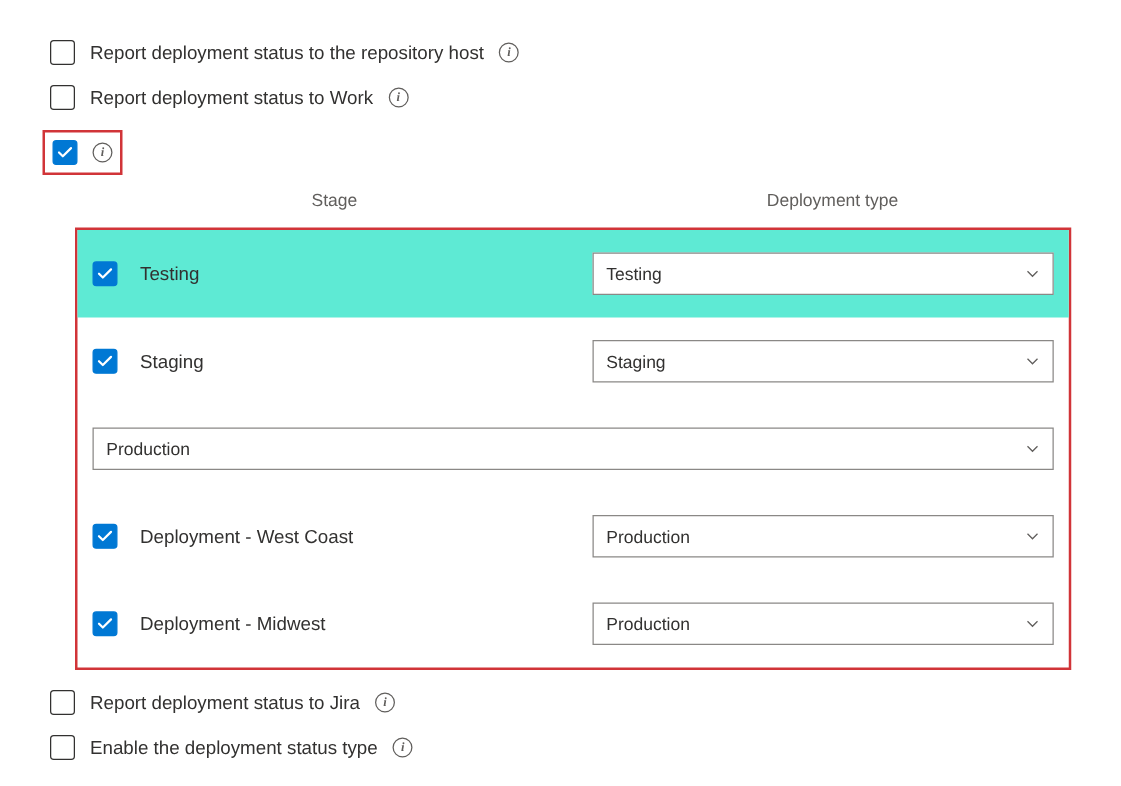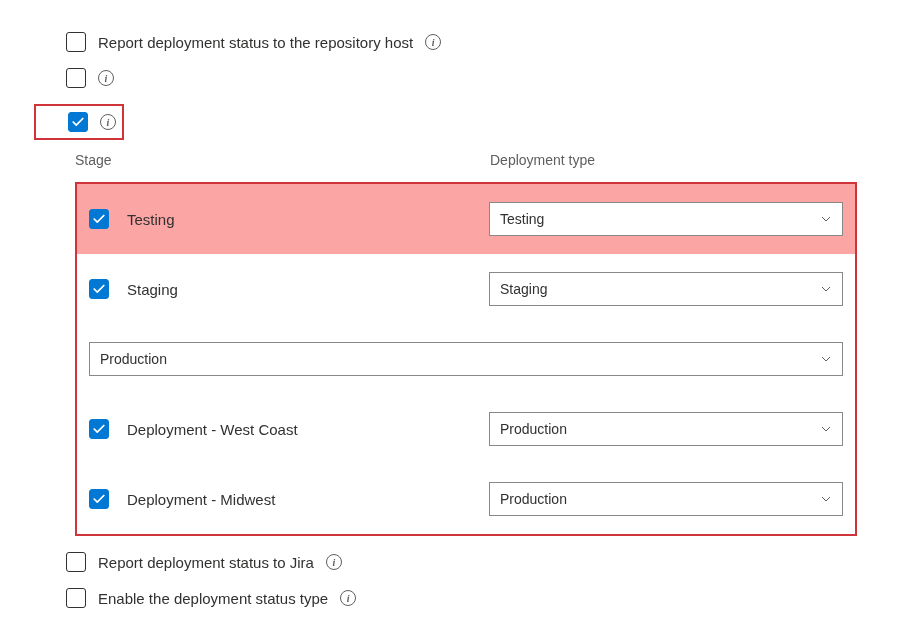--- a/index.html
+++ b/index.html
@@ -13,21 +13,20 @@
       color: #323130;
       background: #fff;
       padding: 32px 40px;
       width: 897px;
     }
     .option-row {
       display: flex;
       align-items: center;
       gap: 12px;
       margin-bottom: 16px;
-      margin-left: 26px;
     }
     .checkbox {
       width: 20px;
       height: 20px;
       border: 1px solid #323130;
       border-radius: 3px;
       display: flex;
       align-items: center;
       justify-content: center;
       cursor: pointer;
@@ -72,22 +71,23 @@
       margin-bottom: 12px;
       display: inline-flex;
       align-items: center;
       gap: 12px;
       margin-left: -6px;
     }
     .highlight-box-1 .option-row {
       margin-bottom: 0;
     }
     .stages-section {
-      margin-left: 35px;
+      margin-left: 20px;
       margin-bottom: 16px;
+      text-align: center;
     }
     .stages-header {
       display: flex;
       margin-bottom: 14px;
     }
     .stage-col-header {
       color: #605e5c;
       font-size: 14px;
     }
     .stage-col-1 {
@@ -100,21 +100,21 @@
     .highlight-box-2 {
       border: 2px solid #d13438;
       padding: 0;
     }
     .stage-row {
       display: flex;
       align-items: center;
       padding: 18px 12px;
     }
     .stage-row.alt {
-      background: #fca5a5;
+      background: #5eead4;
     }
     .stage-left {
       display: flex;
       align-items: center;
       gap: 18px;
       width: 400px;
     }
     .stage-name {
       font-size: 15px;
       color: #323130;
@@ -153,20 +153,21 @@
   </div>
   <span class="option-label">Report deployment status to the repository host</span>
   <span class="info-icon">i</span>
 </div>
 
 
 <div class="option-row">
   <div class="checkbox">
     
   </div>
+  <span class="option-label">Report deployment status to Work</span>
   <span class="info-icon">i</span>
 </div>
 
 
 <div class="highlight-box-1">
   <div class="option-row">
     <div class="checkbox checked">
       <svg viewBox="0 0 16 16">
           <path d="M13.5 4L6 11.5 2.5 8" stroke="#fff" stroke-width="2" fill="none" stroke-linecap="round" stroke-linejoin="round"></path>
         </svg>

